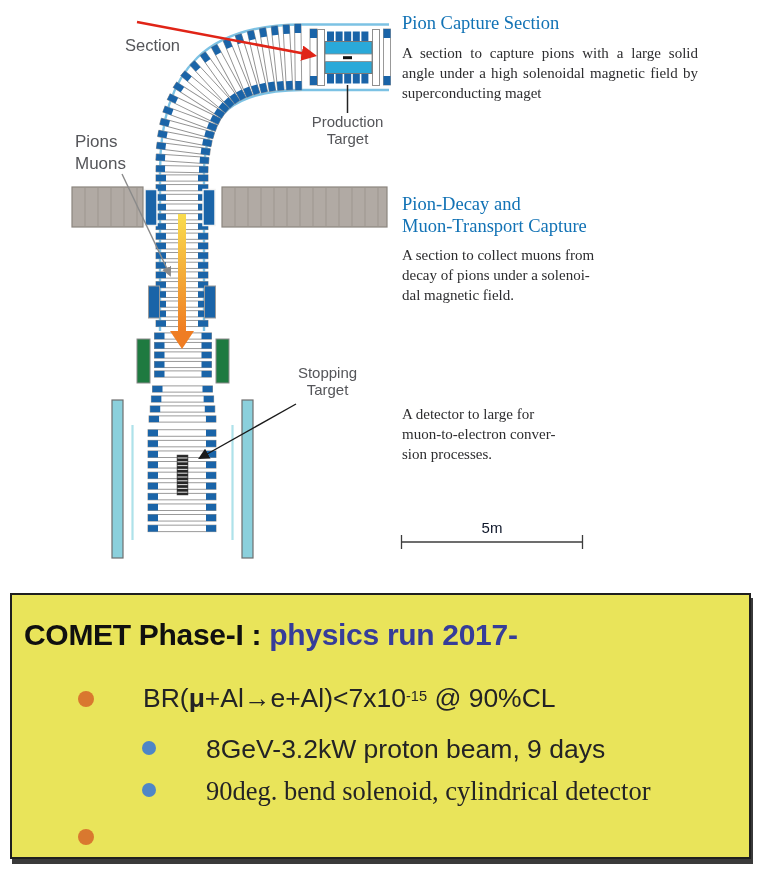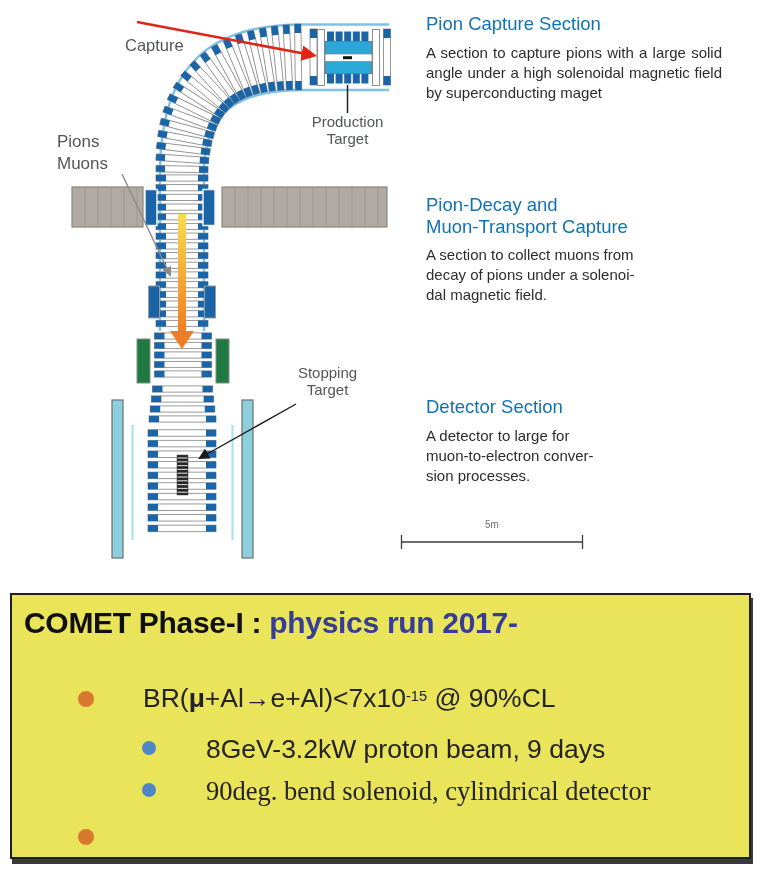--- a/index.html
+++ b/index.html
@@ -4,39 +4,39 @@
 <style>
   html,body{margin:0;padding:0;}
   body{
     width:766px;height:874px;position:relative;background:#ffffff;
     font-family:"Liberation Sans","DejaVu Sans",sans-serif;
     overflow:hidden;
   }
   #diagram-svg{position:absolute;left:0;top:0;}
   .label{position:absolute;color:var(--label-gray);white-space:pre-line;}
   .lbl-protons{left:125px;top:36px;font-size:16.5px;}
-  .lbl-pions-muons{left:57px;top:131px;font-size:17px;line-height:22px;}
+  .lbl-pions-muons{left:75px;top:131px;font-size:17px;line-height:22px;}
   .lbl-production{left:287px;top:114px;width:121px;text-align:center;font-size:15px;line-height:16.5px;}
   .lbl-stopping{left:267px;top:365px;width:121px;text-align:center;font-size:15px;line-height:16.5px;}
-  .lbl-scale{left:459px;top:519px;width:66px;text-align:center;font-size:10px;color:#737373;}
-
-  .section{position:absolute;left:426px;}
+  .lbl-scale{left:459px;top:519px;width:66px;text-align:center;font-size:15px;color:#0f172a;}
+
+  .section{position:absolute;left:402px;font-family:Liberation Serif, serif;}
   .section .hd{margin:0;font-size:18.5px;font-weight:400;color:var(--heading-blue);line-height:21.5px;white-space:pre-line;}
   .section .bd{margin-top:8px;font-size:15px;line-height:20px;color:var(--body-text);white-space:pre-line;}
   #section-capture{top:13px;width:296px;}
   #section-capture .bd{white-space:normal;text-align:justify;}
   #section-transport{top:194px;width:254px;}
   #section-detector{top:396px;width:242px;}
 
   #infobox{
     position:absolute;left:10px;top:593px;width:741px;height:266px;
     background:var(--box-bg);border:2px solid #1f1f1f;box-sizing:border-box;
     box-shadow:2px 5px 0 #3a3a3a;
   }
-  #infobox .title{position:absolute;left:12px;top:11px;font-size:30px;font-weight:bold;color:#101010;letter-spacing:-0.3px;white-space:nowrap;text-align:center;}
+  #infobox .title{position:absolute;left:12px;top:23px;font-size:30px;font-weight:bold;color:#101010;letter-spacing:-0.3px;white-space:nowrap;text-align:center;}
   #infobox .title .blue{color:var(--box-title-blue);}
   .brow{position:absolute;font-size:26.5px;color:#232325;white-space:nowrap;}
   .dot{position:absolute;border-radius:50%;}
   .dot-l1{width:16px;height:16px;background:var(--bullet-orange);}
   .dot-l2{width:14px;height:14px;background:var(--bullet-blue);}
   .mu{font-weight:bold;}
   .sup{font-size:0.55em;vertical-align:6px;letter-spacing:0;}
 </style>
 </head>
 <body>
@@ -423,42 +423,41 @@
     <line x1="137" y1="22" x2="314" y2="55.5" stroke="#E02417" stroke-width="2.6" marker-end="url(#mred)"></line>
     <line x1="122" y1="174" x2="170" y2="275" stroke="#8a8a8a" stroke-width="1.4" marker-end="url(#mgray)"></line>
     <line x1="296" y1="404" x2="200" y2="458" stroke="#1a1a1a" stroke-width="1.4" marker-end="url(#mblack)"></line>
     <g stroke="#3c3c3c" stroke-width="1.3">
       <line x1="401" y1="542" x2="583" y2="542"></line>
       <line x1="401.5" y1="535" x2="401.5" y2="549"></line>
       <line x1="582.5" y1="535" x2="582.5" y2="549"></line>
     </g>
   </svg>
 
-<div class="label lbl-protons">Capture</div>
+<div class="label lbl-protons">Section</div>
 <div class="label lbl-pions-muons">Pions
 Muons</div>
 <div class="label lbl-production">Production
 Target</div>
 <div class="label lbl-stopping">Stopping
 Target</div>
 <div class="label lbl-scale">5m</div>
 
 <div class="section" id="section-capture">
   <div class="hd">Pion Capture Section</div>
   <div class="bd">A section to capture pions with a large solid angle under a high solenoidal magnetic field by superconducting maget</div>
 </div>
 <div class="section" id="section-transport">
   <div class="hd">Pion-Decay and
 Muon-Transport Capture</div>
   <div class="bd">A section to collect muons from
 decay of pions under a solenoi-
 dal magnetic field.</div>
 </div>
 <div class="section" id="section-detector">
-  <div class="hd">Detector Section</div>
   <div class="bd">A detector to large for
 muon-to-electron conver-
 sion processes.</div>
 </div>
 
 <div id="infobox">
   <div class="title">
     <span>COMET Phase-I : </span><span class="blue">physics run 2017-</span>
   </div>
 

